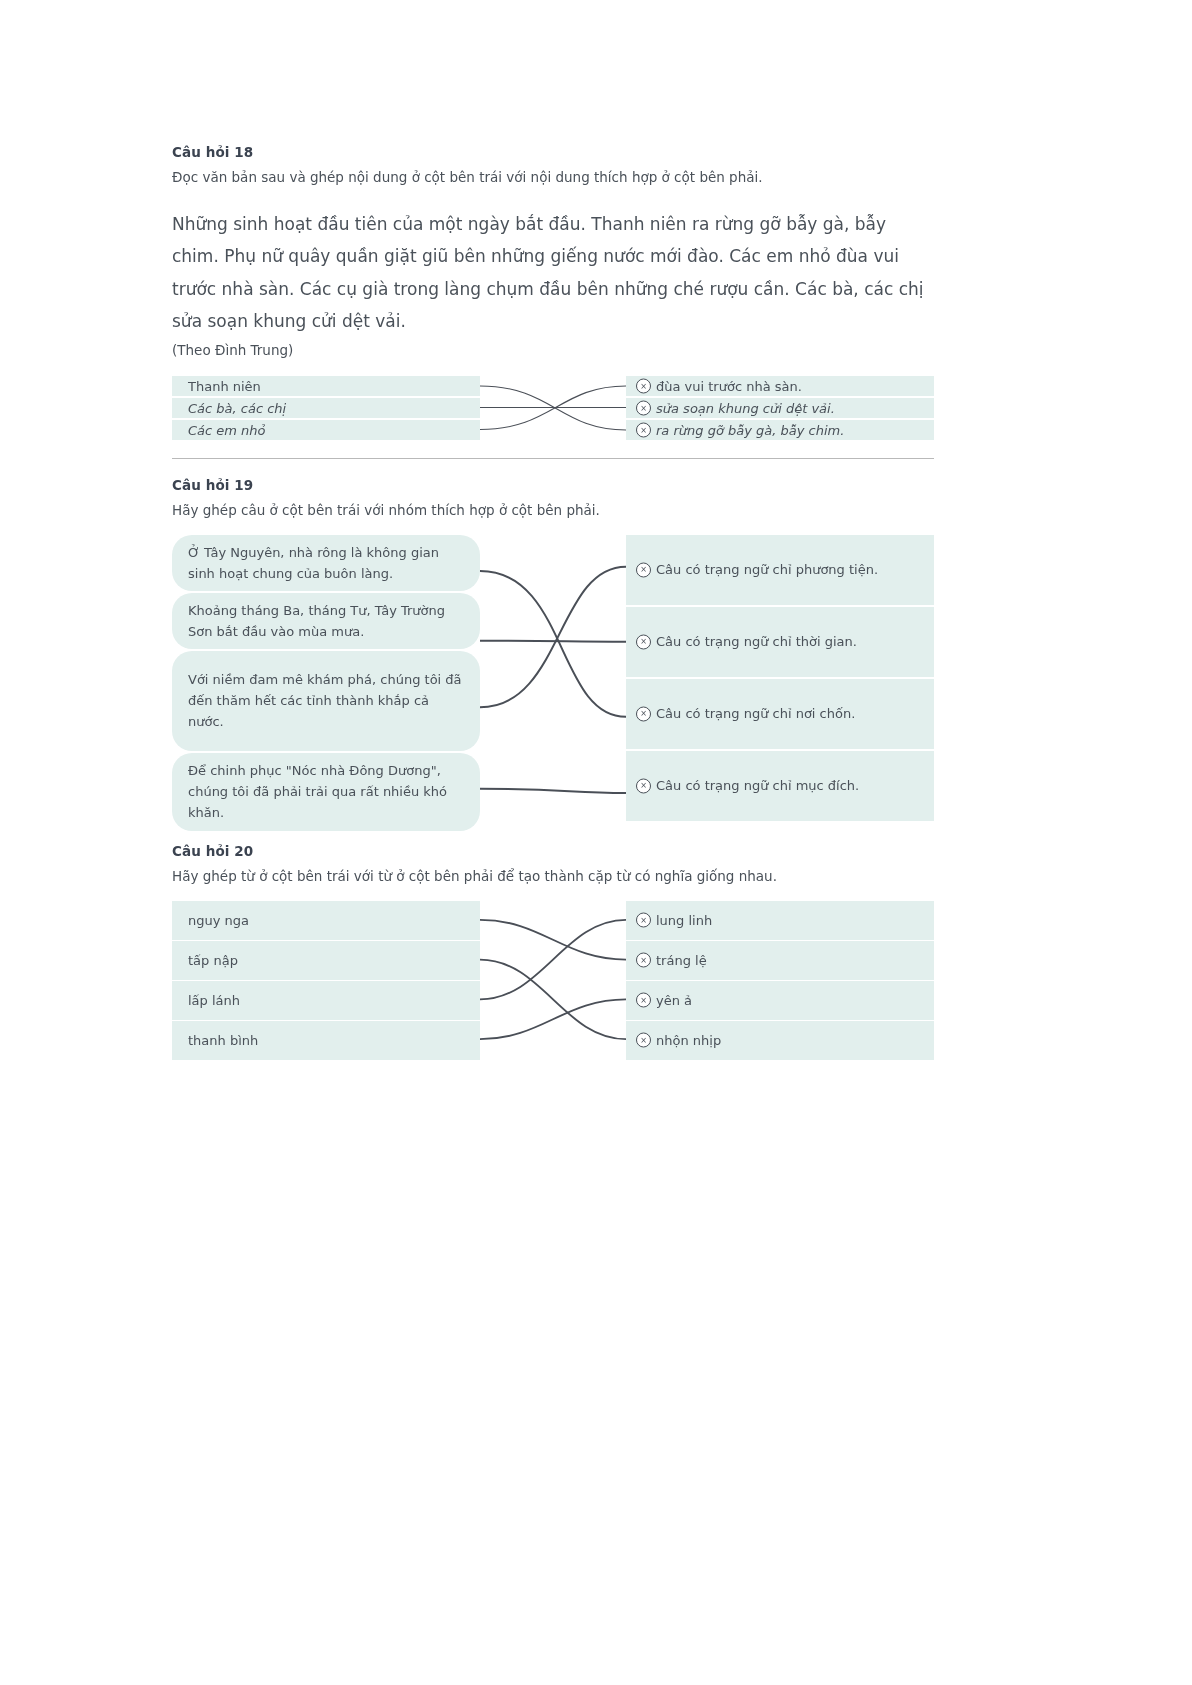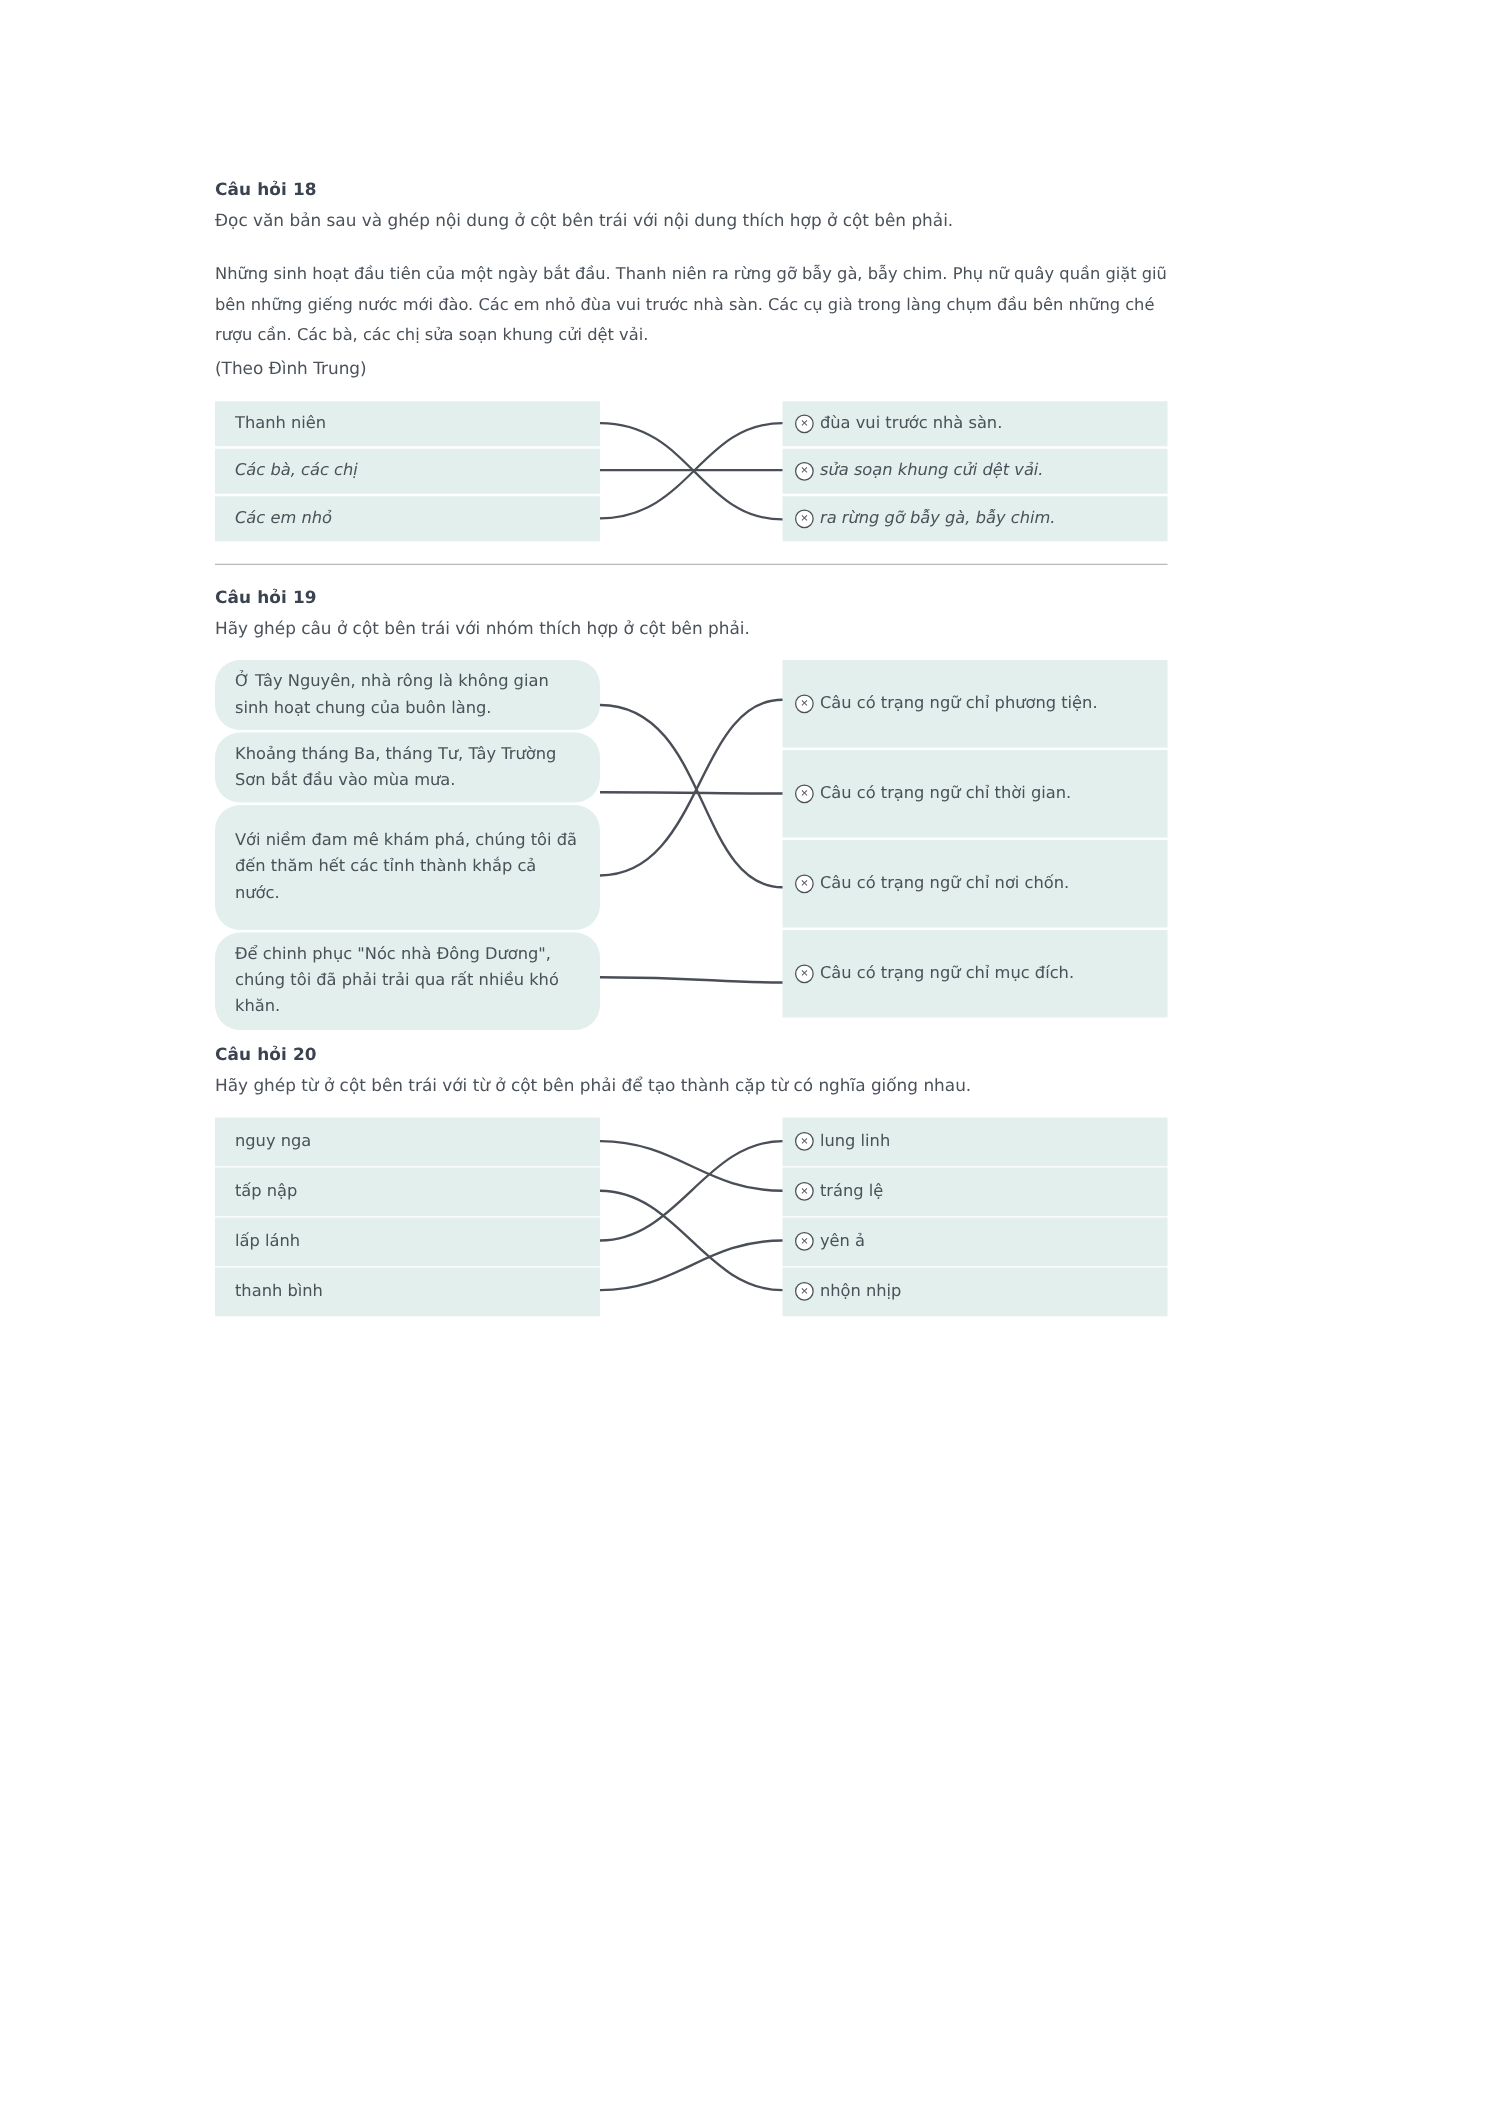--- a/index.html
+++ b/index.html
@@ -33,21 +33,21 @@
     margin: 0 0 7px 0;
     letter-spacing: .1px;
   }
   .q-prompt {
     font-size: 13.5px;
     color: #4a5159;
     margin: 0;
     line-height: 1.55;
   }
   .passage {
-    font-size: 13px;
+    font-size: 17px;
     color: #4a5159;
     line-height: 1.9;
     margin: 20px 0 0 0;
     text-align: left;
   }
   .source {
     font-size: 13.5px;
     color: #4a5159;
     margin: 2px 0 0 0;
     line-height: 1.7;
@@ -119,21 +119,21 @@
   .divider {
     border: 0;
     border-top: 1px solid #b9b9b9;
     margin: 18px 0 0 0;
   }
 
   .spacer-18 { height: 18px; }
   .spacer-12 { height: 12px; }
 
   
-  .q18 .cell { height: 36px; }
+  .q18 .cell { height: 20px; }
   .q18 .cell + .cell { margin-top: 2px; font-style: italic; }
 
   
   .q19 .col-left .cell  { align-items: center; border-radius: 20px; }
   .q19 .col-left .cell + .cell { margin-top: 2px; }
   .q19 .col-right .cell + .cell { margin-top: 2px; }
 
   
   .q20 .cell { height: 39px; }
   .q20 .cell + .cell { margin-top: 1px; }

